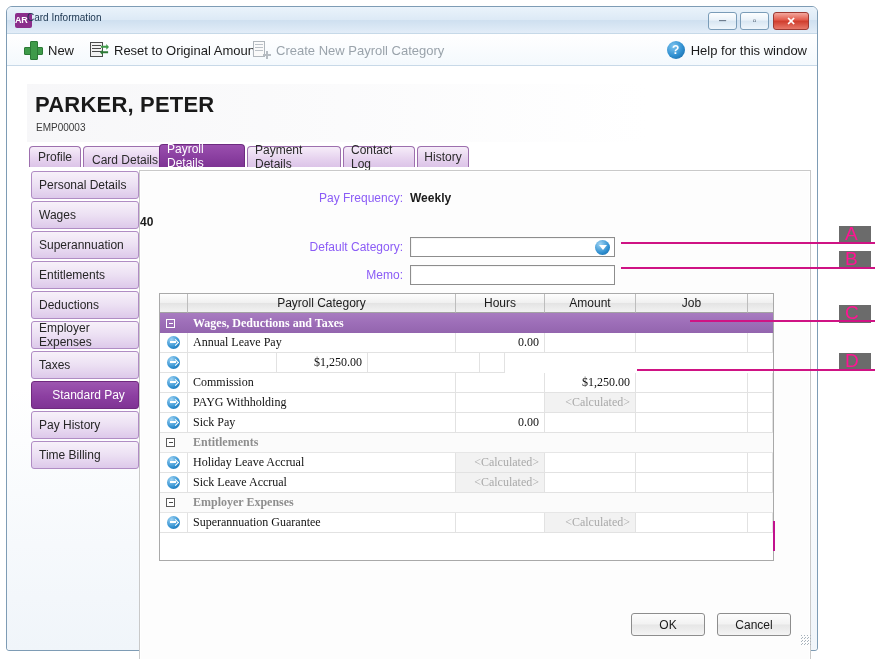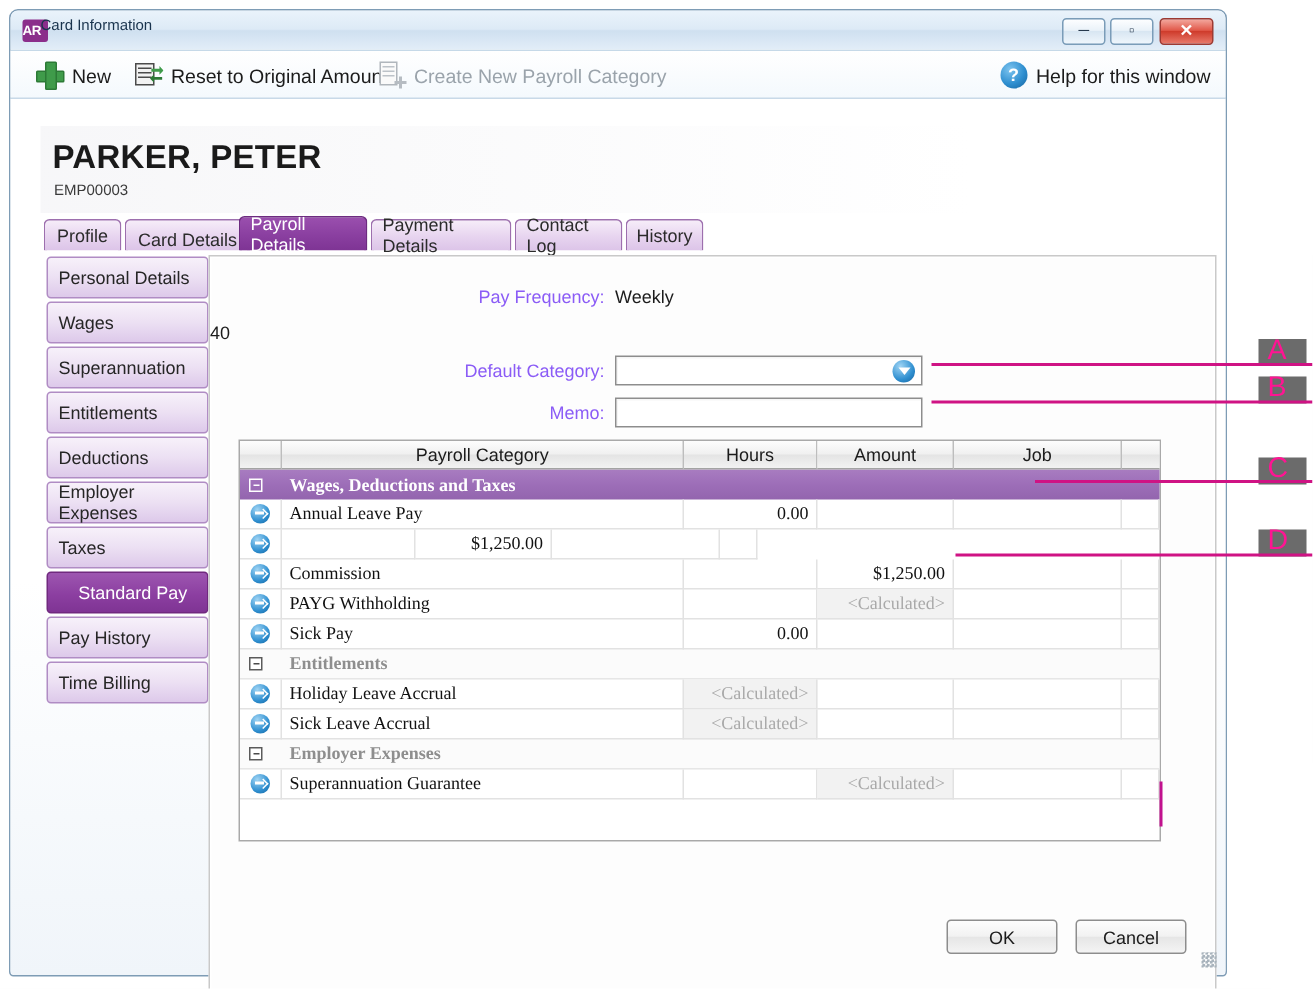--- a/index.html
+++ b/index.html
@@ -173,21 +173,21 @@
   .frow { position:absolute; display:flex; align-items:center; font-size:12px; }
   .flabel { text-align:right; color:#8b5cf6; }
   .fvalue { color:#1c1c1c; }
 
   #row-freq   { left:0; top:20px; width:640px; }
   #row-hours  { left:0; top:44px; width:640px; }
   #row-defcat { left:0; top:66px; width:640px; }
   #row-memo   { left:0; top:94px; width:640px; }
 
   .lbl-col { width:270px; text-align:right; padding-right:7px; }
-  .val-col { padding-left:0px; }
+  .val-col { padding-left:0px;font-weight:bold; }
 
   .tbox {
     height:20px; width:205px; background:#ffffff;
     border:1px solid #8d8d8d; position:relative;
     box-shadow: 1px 1px 0 rgba(0,0,0,0.04) inset;
   }
   .tbox .drop {
     position:absolute; right:4px; top:2px; width:15px; height:15px; border-radius:50%;
     background: radial-gradient(circle at 35% 28%, #9fd4f4 0%, #2f8fd0 60%, #15639e 100%);
   }

